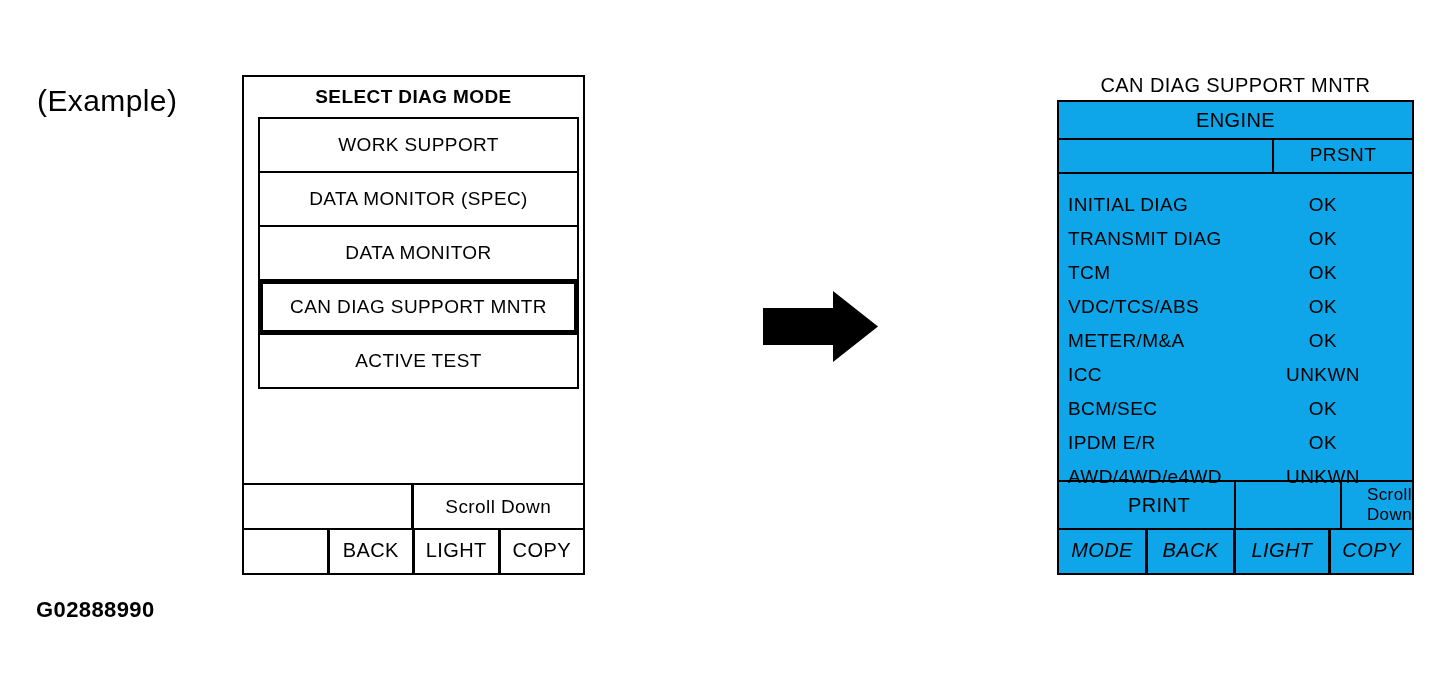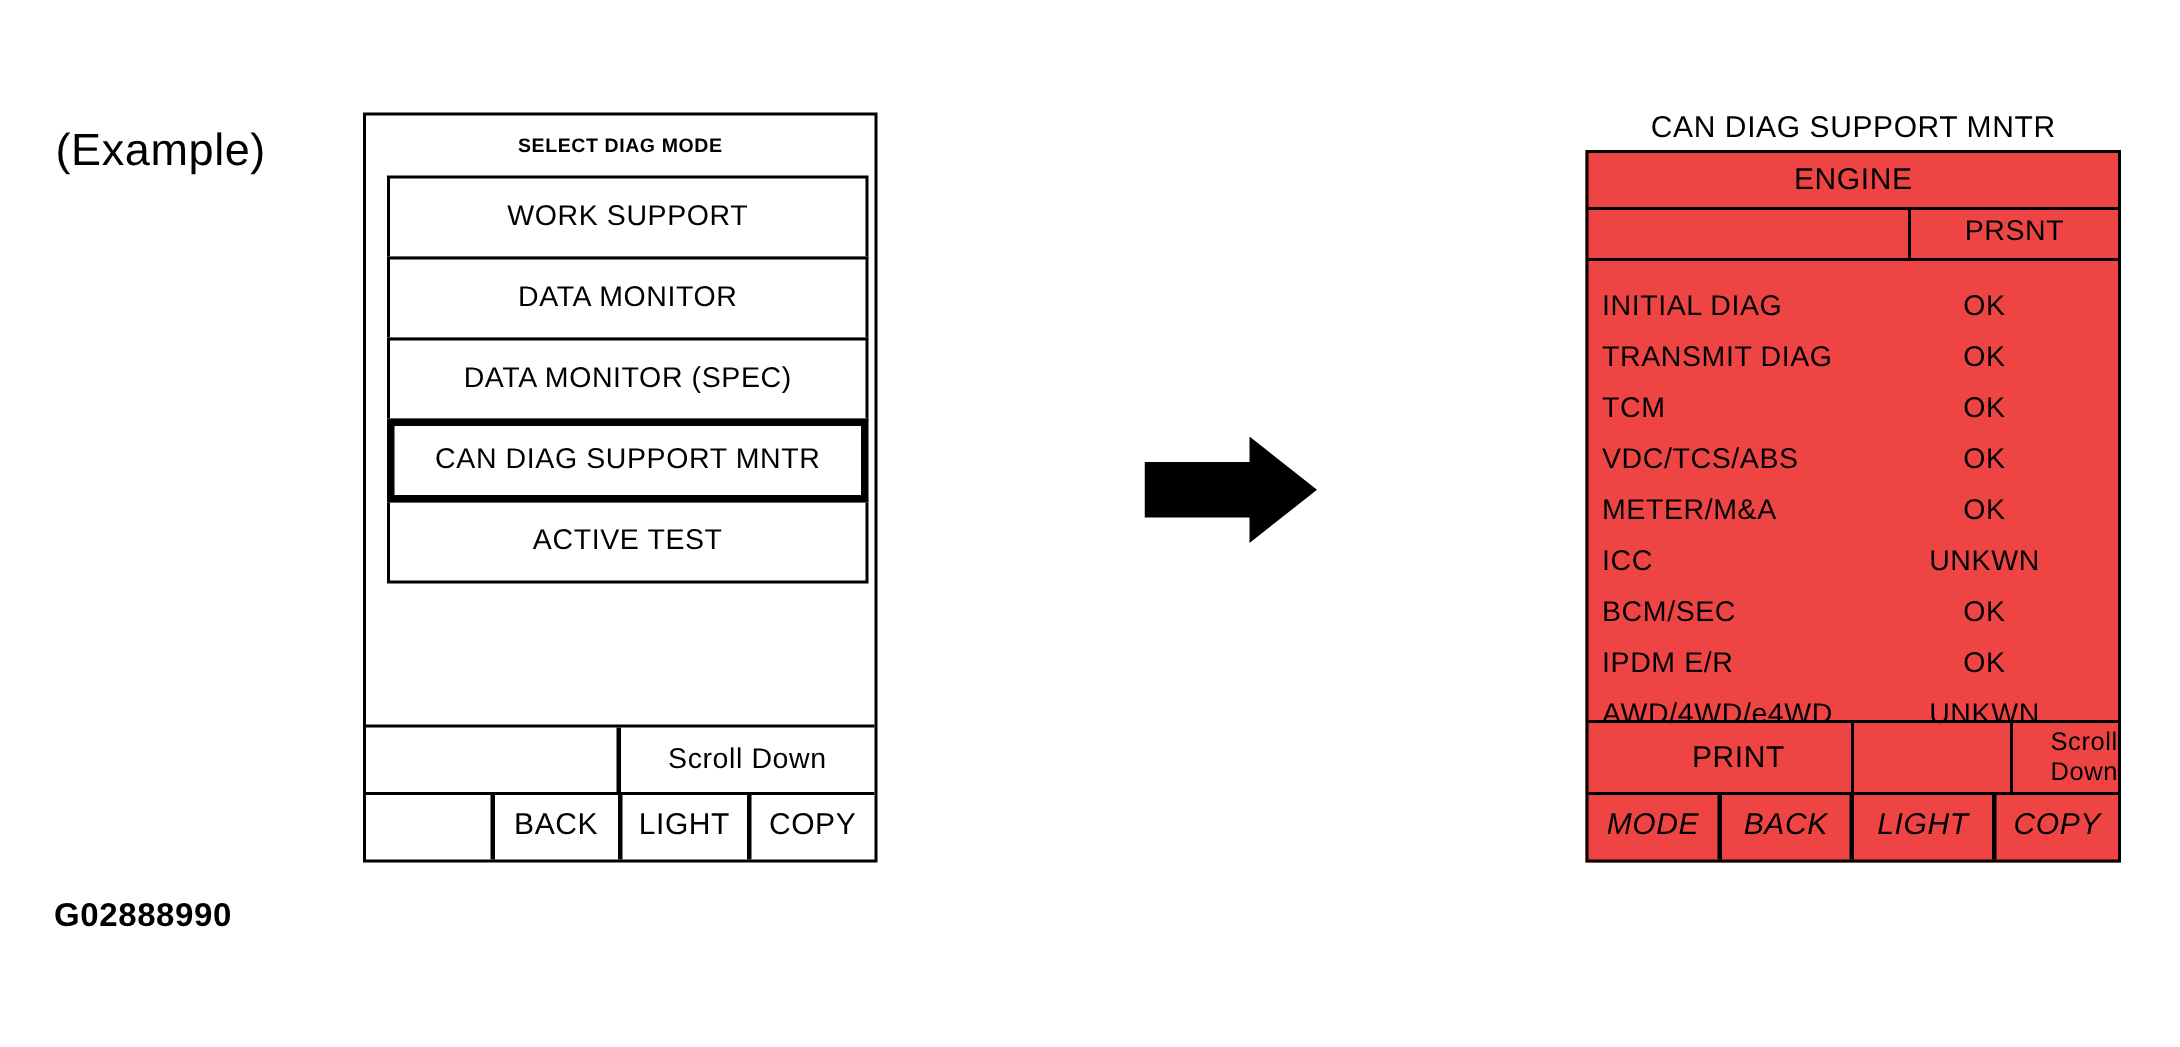--- a/index.html
+++ b/index.html
@@ -28,21 +28,21 @@
 
   
   .left-panel {
     position: absolute; left: 242px; top: 75px;
     width: 343px; height: 500px;
     border: 2px solid #000; box-sizing: border-box;
     background: #fff;
   }
   .lp-title {
     height: 40px; line-height: 40px;
-    text-align: center; font-weight: bold; font-size: 13px;
+    text-align: center; font-weight: bold; font-size: 19px;
   }
   .lp-menu { position: absolute; left: 14px; right: 4px; top: 40px; }
   .menu-item {
     height: 56px; line-height: 52px;
     border: 2px solid #000; box-sizing: border-box;
     margin-top: -2px;
     text-align: center; font-size: 19px;
     background: #fff;
   }
   .menu-item:first-child { margin-top: 0; }
@@ -71,21 +71,21 @@
 
   
   .rp-title {
     position: absolute; left: 1057px; top: 74px; width: 357px;
     text-align: center; font-size: 20px;
   }
   .right-panel {
     position: absolute; left: 1057px; top: 100px;
     width: 357px; height: 475px;
     border: 2px solid #000; box-sizing: border-box;
-    background: #ef4444;
+    background: #0ea5e9;
   }
   .rp-engine {
     height: 36px; line-height: 36px;
     border-bottom: 2px solid #000;
     text-align: center; font-size: 20px;
   }
   .rp-prsnt-row {
     height: 32px; border-bottom: 2px solid #000;
     display: flex;
     padding-left: 40px;
@@ -132,22 +132,22 @@
 
 <div class="canvas">
 
   <div class="example-label">(Example)</div>
 
   <div class="left-panel">
     <div class="lp-title">SELECT DIAG MODE</div>
 
     <div class="lp-menu">
       <div class="menu-item">WORK SUPPORT</div>
+      <div class="menu-item">DATA MONITOR (SPEC)</div>
       <div class="menu-item">DATA MONITOR</div>
-      <div class="menu-item">DATA MONITOR (SPEC)</div>
       <div class="menu-item selected">CAN DIAG SUPPORT MNTR</div>
       <div class="menu-item">ACTIVE TEST</div>
     </div>
 
     <div class="lp-scroll-row">
       <div class="cell c1"></div>
       <div class="cell c2">Scroll Down</div>
     </div>
 
     <div class="lp-bottom-row">

